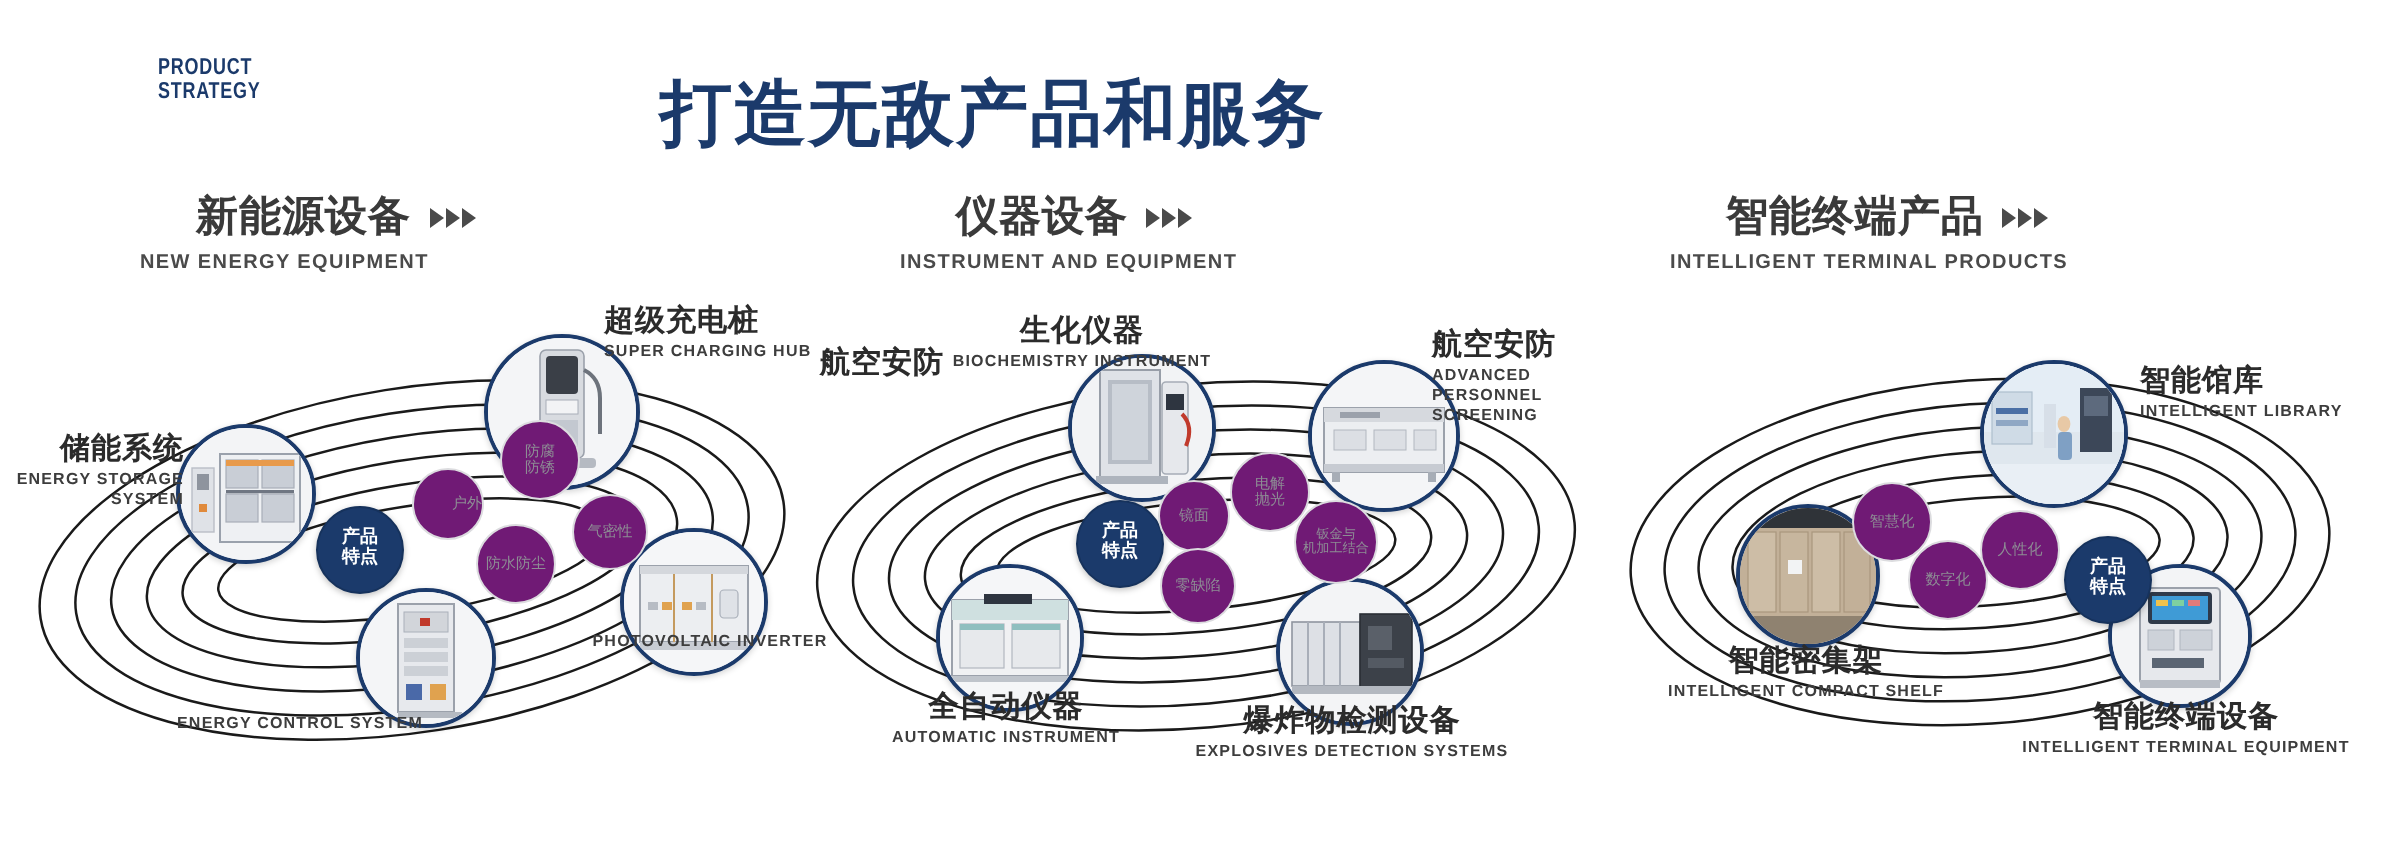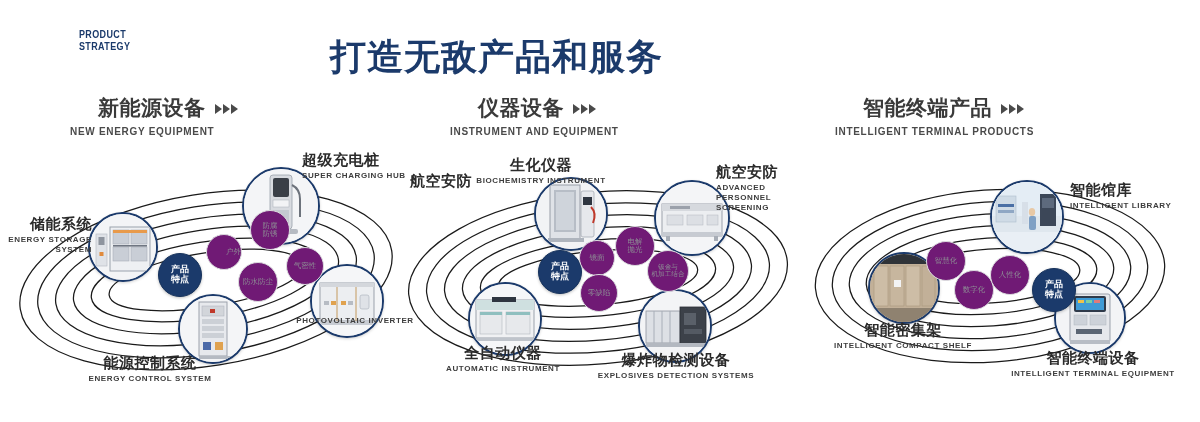--- a/index.html
+++ b/index.html
@@ -222,21 +222,20 @@
         <rect x="30" y="13" width="5" height="4" fill="#c0392b"></rect>
         <rect x="22" y="23" width="22" height="5" fill="#ccd0d6"></rect>
         <rect x="22" y="30" width="22" height="5" fill="#ccd0d6"></rect>
         <rect x="22" y="37" width="22" height="5" fill="#ccd0d6"></rect>
         <rect x="23" y="46" width="8" height="8" fill="#4a69a8"></rect>
         <rect x="35" y="46" width="8" height="8" fill="#e0a24f"></rect>
         <rect x="19" y="60" width="32" height="3" fill="#b5bac2"></rect>
       </svg>
     </div>
     <div class="lbl c" style="left:60px;top:203px;width:160px;">
-      <div class="cn">能源控制系统</div>
       <div class="en">ENERGY CONTROL SYSTEM</div>
     </div>
 
     <div class="chip main" style="left:148px;top:101px;width:42px;height:42px;flex-direction:column;">
       <div>产品</div>
       <div>特点</div>
     </div>
     <div class="chip gray" style="left:196px;top:82px;width:34px;height:34px;justify-content:flex-end;">
       <div>户外</div>
     </div>

